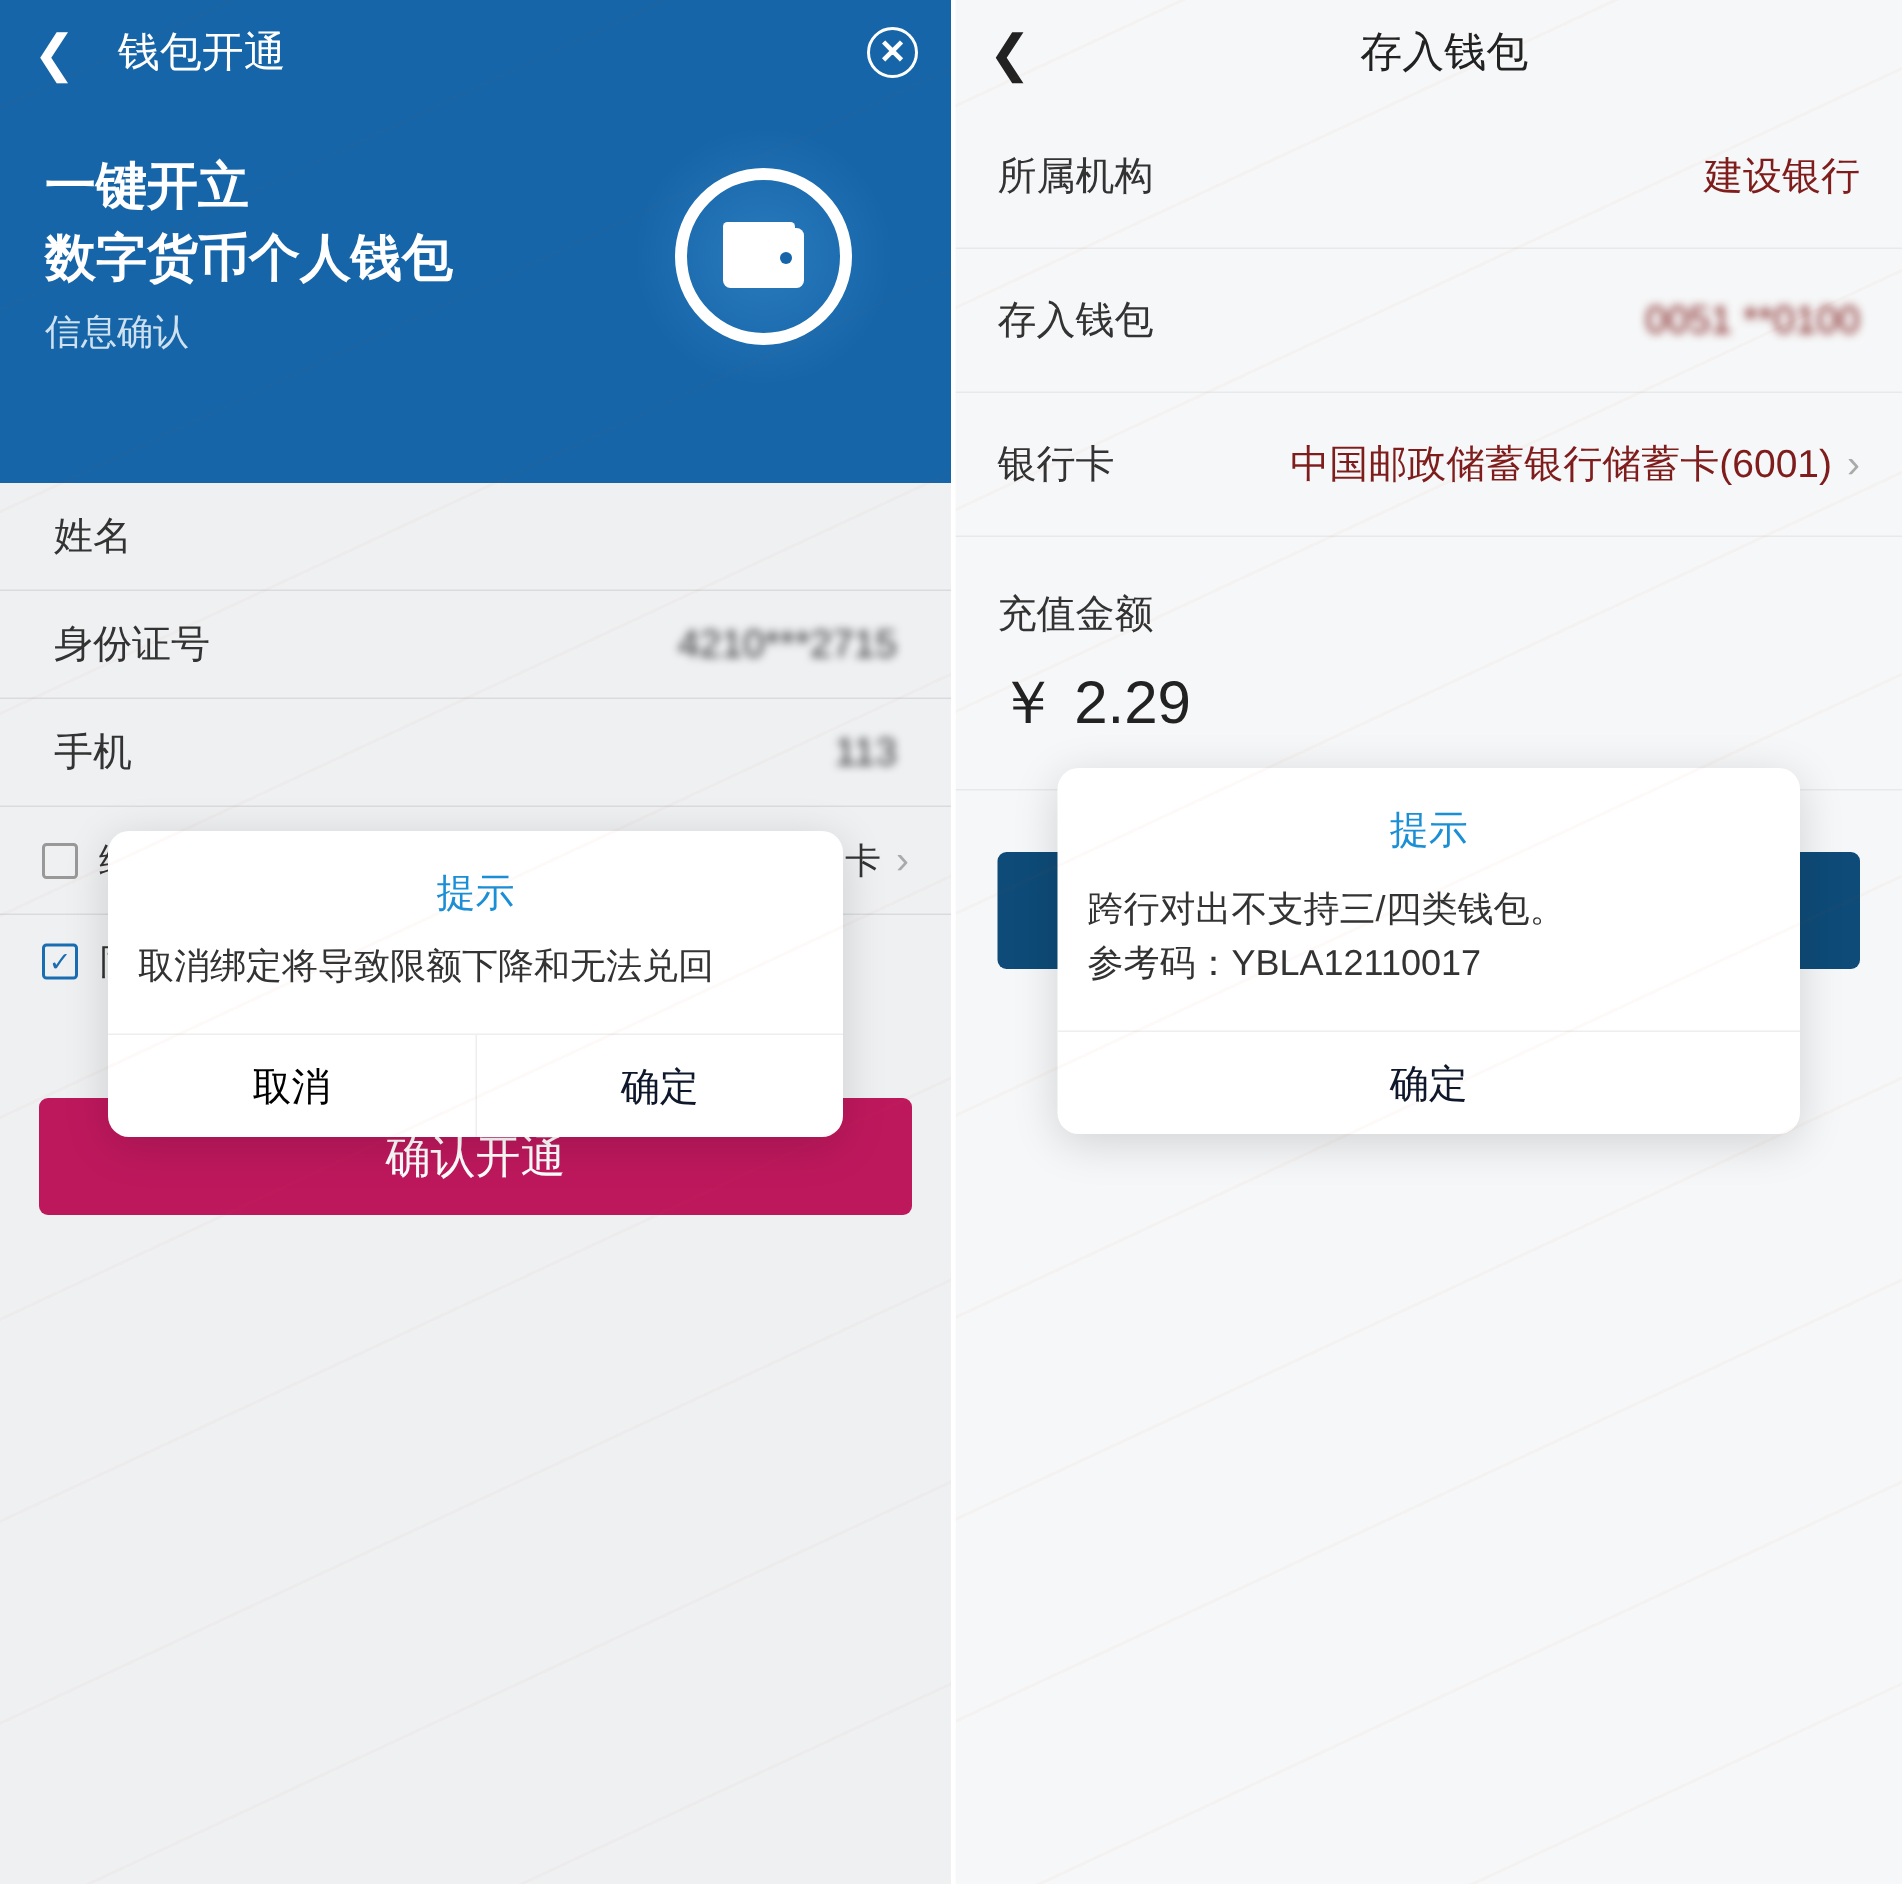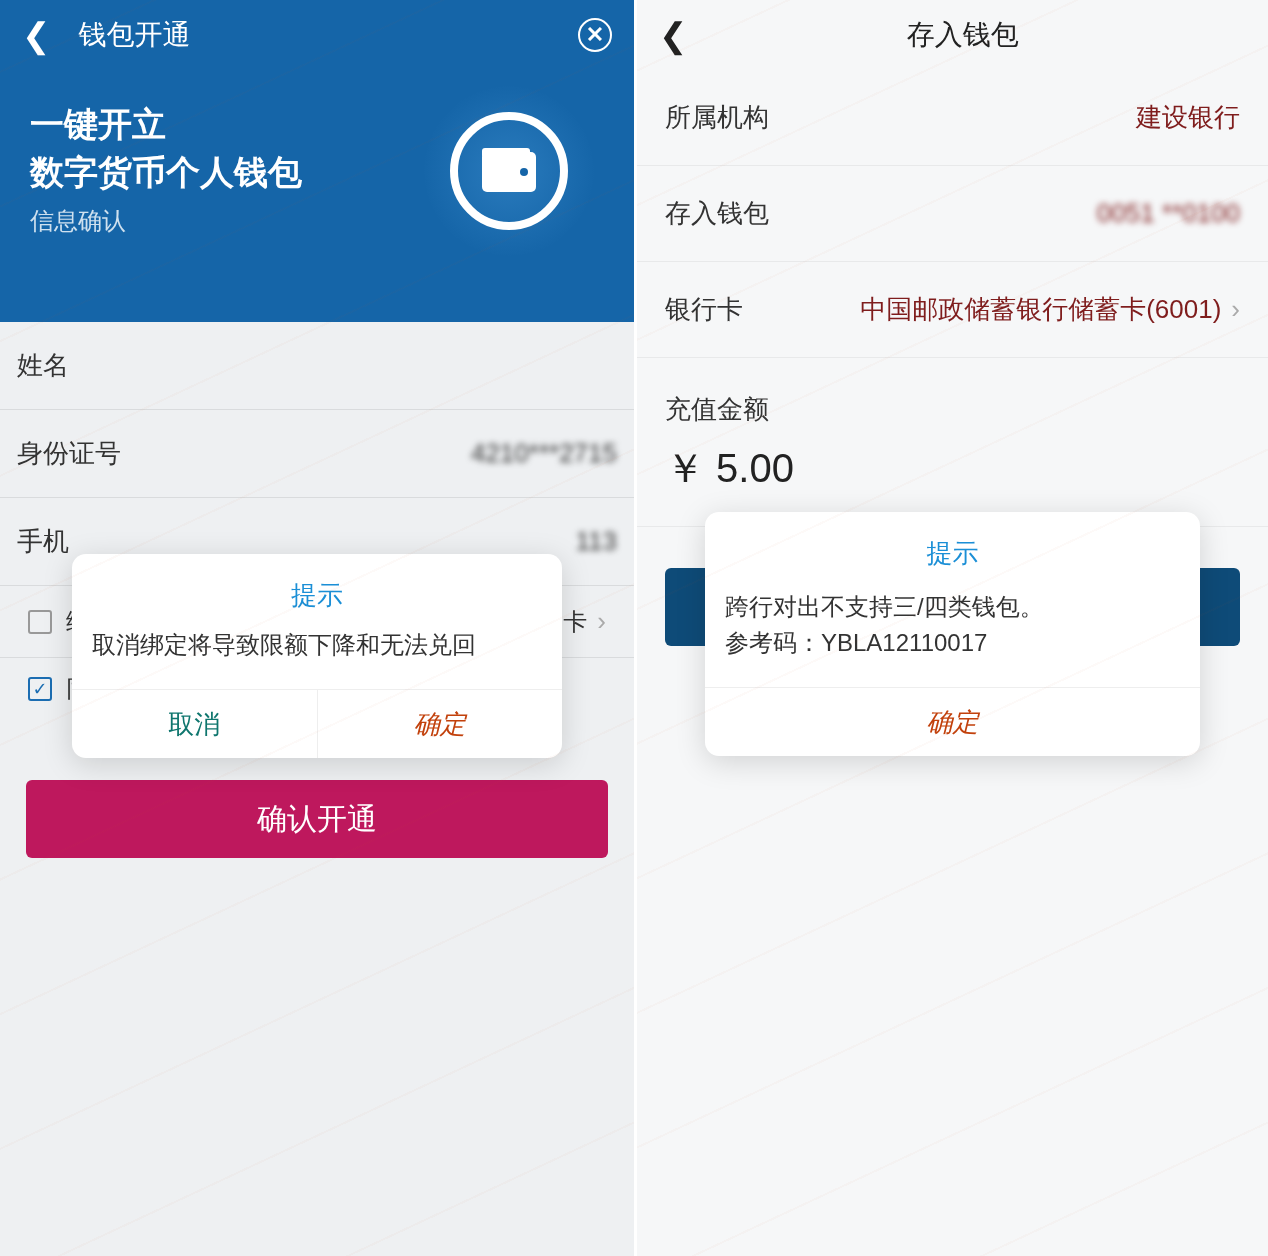--- a/index.html
+++ b/index.html
@@ -12,41 +12,41 @@
 .header-blue { background: #1565a8; height: 70px; display: flex; align-items: center; padding: 0 22px; color: #fff; }
 .back-arrow { font-size: 34px; color: #fff; margin-right: 28px; }
 .header-title { font-size: 28px; color: #fff; flex: 1; }
 .close-icon { width: 34px; height: 34px; border: 2.5px solid #fff; border-radius: 50%; display: flex; align-items: center; justify-content: center; font-size: 22px; font-weight: bold; }
 .hero { background: #1565a8; height: 252px; padding: 30px 30px 0 30px; position: relative; color: #fff; }
 .hero-h1 { font-size: 34px; line-height: 48px; font-weight: 700; }
 .hero-sub { font-size: 24px; margin-top: 9px; color: #cfe1ef; }
 .wallet-badge { position: absolute; right: 40px; top: 16px; width: 170px; height: 170px; border-radius: 50%; background: radial-gradient(circle, #2a7bbd 0%, #1565a8 72%); display: flex; align-items: center; justify-content: center; }
 .wallet-badge-inner { width: 118px; height: 118px; border: 8px solid #fff; border-radius: 50%; display: flex; align-items: center; justify-content: center; }
 .wallet-svg { width: 58px; height: 50px; }
-.form-row { display: flex; align-items: center; padding: 0 17px; height: 88px; border-bottom: 1px solid #d9dbdd; font-size: 26px; color: #333; }
+.form-row { display: flex; align-items: center; padding: 0 36px; height: 72px; border-bottom: 1px solid #d9dbdd; font-size: 26px; color: #333; }
 .form-row .label { flex: 1; }
 .form-row .value { color: #333; }
 .blurred { filter: blur(3px); color: #111; font-weight: 500; }
 .checkbox-row { display: flex; align-items: center; padding: 0 28px; height: 72px; font-size: 24px; color: #333; }
 .checkbox-row.agree { height: 62px; }
 .checkbox { width: 24px; height: 24px; border: 2px solid #999; border-radius: 3px; margin-right: 14px; display: inline-flex; align-items: center; justify-content: center; }
 .checkbox.checked { border-color: #1b6db2; color: #1b6db2; font-size: 18px; }
 .link { color: #1b6db2; }
 .confirm-btn { margin: 60px 26px 0; height: 78px; background: #be185d; color: #fff; font-size: 30px; display: flex; align-items: center; justify-content: center; border-radius: 6px; }
 .chev-r { color: #aaa; font-size: 26px; margin-left: 10px; }
 
 
 .modal { position: absolute; left: 72px; right: 72px; background: #fff; border-radius: 14px; box-shadow: 0 6px 30px rgba(0,0,0,0.15); overflow: hidden; }
 .modal-left { top: 554px; }
 .modal-title { text-align: center; color: #1b8fd6; font-size: 26px; padding: 24px 0 14px; }
 .modal-msg { padding: 0 20px 26px; font-size: 24px; color: #333; line-height: 36px; }
 .modal-btns { display: flex; border-top: 1px solid #eee; }
 .modal-btn { flex: 1; height: 68px; display: flex; align-items: center; justify-content: center; font-size: 26px; }
-.modal-btn.cancel { color: #0f766e; border-right: 1px solid #eee; }
-.modal-btn.ok { color: #c2410c; font-style: italic; }
+.modal-btn.cancel { color: #000000; border-right: 1px solid #eee; }
+.modal-btn.ok { color: #0f172a; }
 
 
 .right-bg { background: #f6f7f8; height: 100%; }
 .header-white { height: 70px; display: flex; align-items: center; padding: 0 22px; color: #222; background: #f6f7f8; }
 .header-white .back-arrow { color: #222; }
 .header-white .title { flex: 1; text-align: center; font-size: 28px; margin-left: -36px; }
 .r-row { display: flex; align-items: center; padding: 0 28px; height: 96px; border-bottom: 1px solid #e8e9ea; font-size: 26px; color: #333; background: #f6f7f8; }
 .r-row .lab { flex: 1; }
 .r-row .val { color: #7f1d1d; }
 .amt-label-row { padding: 34px 28px 10px; font-size: 26px; color: #333; }
@@ -141,21 +141,21 @@
       <span class="lab">存入钱包</span>
       <span class="val blurred">0051 **0100</span>
     </div>
     <div class="r-row">
       <span class="lab">银行卡</span>
       <span class="val">中国邮政储蓄银行储蓄卡(6001)</span>
       <span class="chev-r">›</span>
     </div>
 
     <div class="amt-label-row">充值金额</div>
-    <div class="amt-value-row">￥ 5.00</div>
+    <div class="amt-value-row">￥ 2.29</div>
 
     <div class="big-btn-shadow"></div>
   </div>
 
   <div class="modal modal-right">
     <div class="modal-title">提示</div>
     <div class="modal-msg">
       <div>跨行对出不支持三/四类钱包。</div>
       <div>参考码：YBLA12110017</div>
     </div>

